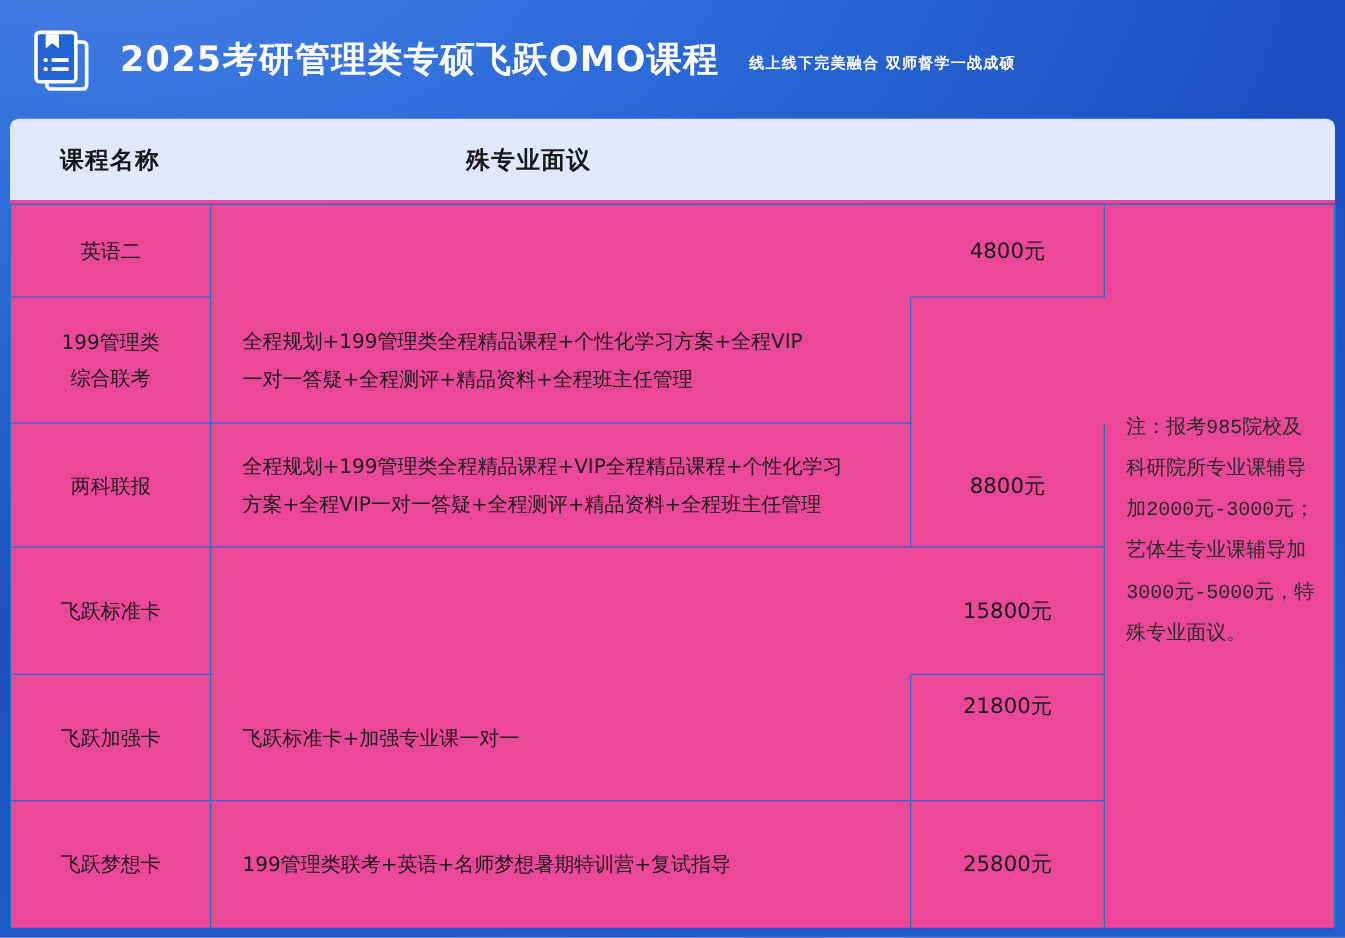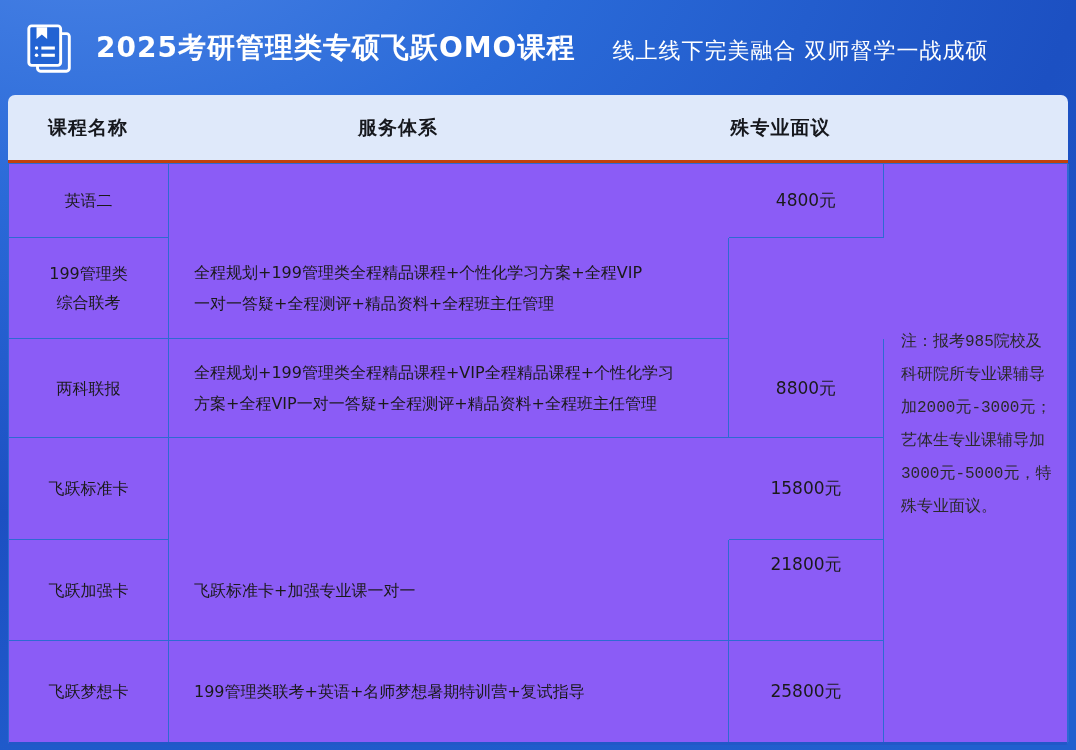--- a/index.html
+++ b/index.html
@@ -13,43 +13,43 @@
   
   .topbar{
     height:95px;display:flex;align-items:center;padding-left:22px;box-sizing:border-box;
   }
   .logo{width:58px;height:54px;flex:0 0 auto;margin-top:2px;}
   .title{
     color:#ffffff;font-size:28px;font-weight:bold;margin-left:16px;
     letter-spacing:1px;white-space:nowrap;
   }
   .subtitle{
-    color:#ffffff;font-size:22px;font-weight:400;margin-left:37px;margin-top:6px;
+    color:#ffffff;font-size:12px;font-weight:700;margin-left:24px;margin-top:6px;
     letter-spacing:1px;white-space:nowrap;
   }
 
   
   .table-wrap{margin:0 8px;width:1060px;box-sizing:border-box;}
 
   .thead{
     display:grid;grid-template-columns:160px 560px 155px 185px;
     height:65px;background:#dfe9fa;border-radius:7px 7px 0 0;
-    border-bottom:3px solid #c2410c;
+    border-bottom:3px solid #ec4899;
   }
   .th{
     display:flex;align-items:center;justify-content:center;
     font-size:19px;font-weight:bold;color:#16181d;letter-spacing:1px;
   }
   .th.h2 span{transform:translateX(-50px);display:inline-block;}
   .th.h4 span{transform:translateX(-25px);display:inline-block;}
 
   .tbody{
     display:grid;grid-template-columns:160px 560px 155px 185px;
     grid-template-rows:74px 101px 99px 102px 101px 101px;
-    background:#8b5cf6;
+    background:#ec4899;
     border:1px solid #2e6ad2;border-bottom:3px solid #2257c8;
     border-radius:0 0 3px 3px;
   }
   .cell{
     box-sizing:border-box;border-right:1px solid #2e6ad2;border-bottom:1px solid #2e6ad2;
     display:flex;align-items:center;color:#1a1a1a;
   }
   .cell.name{grid-column:1;justify-content:center;text-align:center;
     font-size:16px;line-height:29px;white-space:pre-line;}
   .cell.svc{grid-column:2;justify-content:flex-start;
@@ -86,23 +86,20 @@
     </svg>
     <div class="title">2025考研管理类专硕飞跃OMO课程</div>
     <div class="subtitle">线上线下完美融合 双师督学一战成硕</div>
   </div>
 
   <div class="table-wrap">
 
     <div class="thead">
       <div class="th h1">
           <span>课程名称</span>
-        </div>
-      <div class="th h2">
-          <span>服务体系</span>
         </div>
       <div class="th h4">
           <span>殊专业面议</span>
         </div>
     </div>
 
     <div class="tbody">
 
       <div class="cell name r1">英语二</div>
       <div class="cell price r1">

